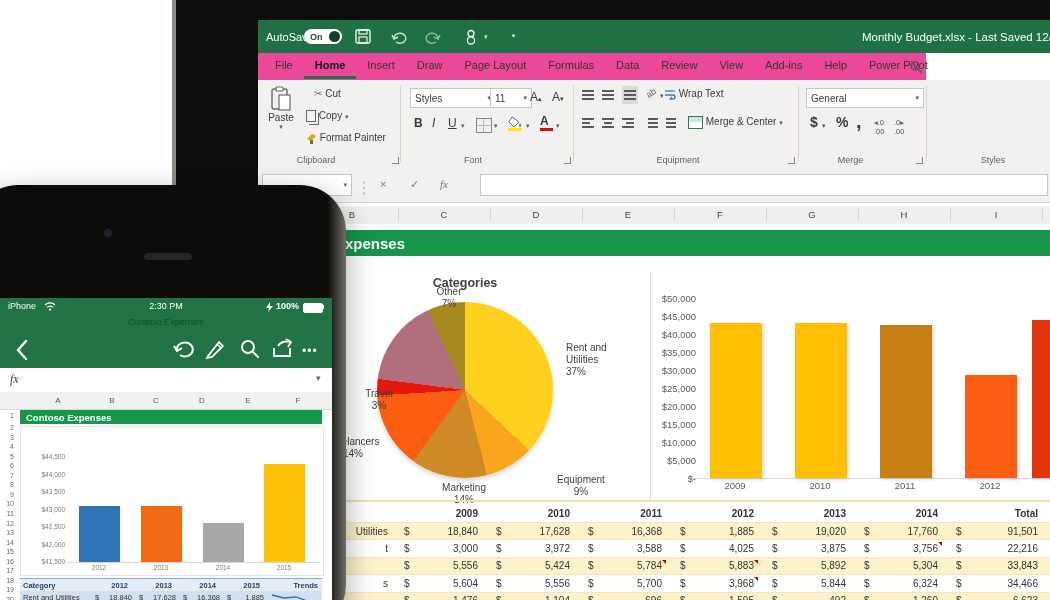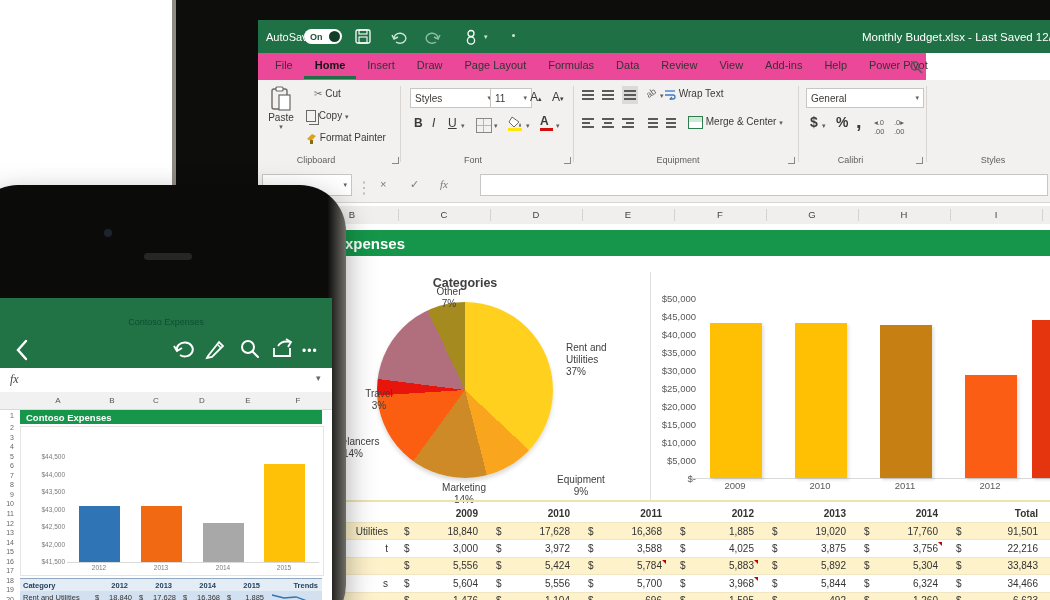--- a/index.html
+++ b/index.html
@@ -235,21 +235,21 @@
       <div class="combo" style="left:548px;top:8px;width:108px">
           <span>General</span>
           <span class="car">▾</span>
         </div>
       <div class="abs" style="left:552px;top:34px;font-size:14px;font-weight:bold">$</div>
       <div class="abs" style="left:564px;top:42px;font-size:7px;color:#605e5c">▾</div>
       <div class="abs" style="left:578px;top:34px;font-size:14px;font-weight:bold">%</div>
       <div class="abs" style="left:598px;top:30px;font-size:20px;font-weight:bold">,</div>
       <div class="abs" style="left:616px;top:38px;font-size:7.5px;color:#5c5a58">◂.0<br>.00</div>
       <div class="abs" style="left:636px;top:38px;font-size:7.5px;color:#5c5a58">.0▸<br>.00</div>
-      <div class="grp-label" style="left:565px;width:55px">Calibri</div>
+      <div class="grp-label" style="left:565px;width:55px">Merge</div>
       <div class="launcher" style="left:658px"></div>
       <div class="grp-div" style="left:668px"></div>
 
       <div class="bigbtn" style="left:790px;top:6px;width:40px">
 
         <div>Sty</div>
       </div>
       <div class="grp-label" style="left:705px;width:60px">Styles</div>
     </div>
 
@@ -523,20 +523,39 @@
         </div>
     </div>
   </div>
 
   <div class="abs phone">
     <div class="abs cam"></div>
     <div class="abs speaker"></div>
 
     <div class="abs pscreen">
       <div class="abs pgreen">
+        <div class="pstatus">
+          <span class="abs" style="left:8px">iPhone</span>
+          <span class="abs" style="left:44px;top:1px">
+            <svg width="12" height="9" viewBox="0 0 12 9">
+                <path d="M1 3 a7 7 0 0 1 10 0" fill="none" stroke="#fff" stroke-width="1.2"></path>
+                <path d="M3 5.4 a4 4 0 0 1 6 0" fill="none" stroke="#fff" stroke-width="1.2"></path>
+                <circle cx="6" cy="7.6" r="1.1" fill="#fff"></circle>
+              </svg>
+          </span>
+          <span class="abs" style="left:0;width:332px;text-align:center">2:30 PM</span>
+          <span class="abs" style="left:266px;top:1px">
+            <svg width="7" height="10" viewBox="0 0 7 10">
+                <polygon points="4,0 0,6 3,6 2,10 7,4 4,4" fill="#fff"></polygon>
+              </svg>
+          </span>
+          <span class="abs" style="left:276px;font-weight:bold">100%</span>
+          <span class="abs" style="left:303px;top:2px;width:18px;height:8px;border:1px solid #fff;border-radius:2px;background:#fff"></span>
+          <span class="abs" style="left:322px;top:4px;width:2px;height:4px;background:#fff"></span>
+        </div>
         <div class="psub">Contoso Expenses</div>
         <div class="abs ptb-ico" style="left:12px">
           <svg width="22" height="24" viewBox="0 0 22 24">
               <polyline points="14,3 6,12 14,21" fill="none" stroke="#fff" stroke-width="2.4" stroke-linecap="round"></polyline>
             </svg>
         </div>
         <div class="abs ptb-ico" style="left:172px">
           <svg width="24" height="22" viewBox="0 0 24 22">
               <path d="M5 13 a8 7 0 1 1 3 4" fill="none" stroke="#fff" stroke-width="2"></path>
               <path d="M2 8 l3 5 5-3" fill="none" stroke="#fff" stroke-width="2"></path>

